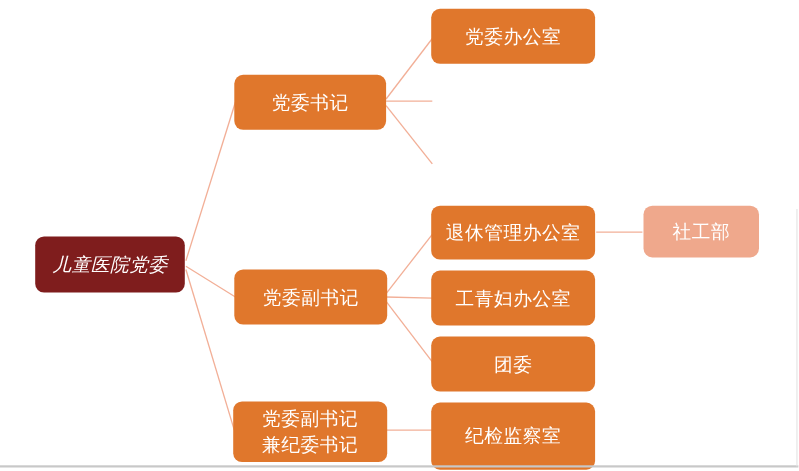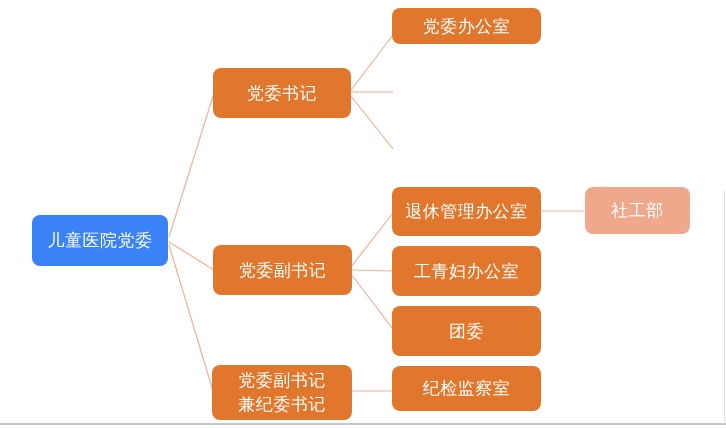--- a/index.html
+++ b/index.html
@@ -25,21 +25,21 @@
     color: #ffffff;
     display: flex;
     align-items: center;
     justify-content: center;
     text-align: center;
     font-size: 17px;
     letter-spacing: 0.5px;
     box-sizing: border-box;
     padding: 2px 4px;
   }
-  .node.dark   { background: #3b82f6; }
+  .node.dark   { background: #7f1d1d; font-style: italic; }
   .node.bright { background: #E0772C; }
   .node.light  { background: #EFA88C; }
   .two-line    { white-space: pre-line; line-height: 1.4; }
   .edge-bottom {
     position: absolute;
     left: 0; top: 423px;
     width: 726px; height: 2px;
     background: #C8C8C8;
   }
   .edge-right {
@@ -75,29 +75,29 @@
 
   <div class="node dark" style="left:32px; top:215px; width:136px; height:51px;">儿童医院党委</div>
 
   <div class="node bright" style="left:213px; top:68px; width:138px; height:50px;">党委书记</div>
 
   <div class="node bright" style="left:213px; top:245px; width:139px; height:50px;">党委副书记</div>
 
   <div class="node bright two-line" style="left:212px; top:365px; width:140px; height:55px;">党委副书记
 兼纪委书记</div>
 
-  <div class="node bright" style="left:392px; top:8px; width:149px; height:36px;">党委办公室</div>
+  <div class="node bright" style="left:392px; top:8px; width:149px; height:50px;">党委办公室</div>
 
 
 
   <div class="node bright" style="left:392px; top:187px; width:149px; height:49px;">退休管理办公室</div>
 
   <div class="node bright" style="left:392px; top:306px; width:149px; height:50px;">团委</div>
 
   <div class="node bright" style="left:392px; top:246px; width:149px; height:50px;">工青妇办公室</div>
 
-  <div class="node bright" style="left:392px; top:366px; width:149px; height:45px;">纪检监察室</div>
+  <div class="node bright" style="left:392px; top:366px; width:149px; height:61px;">纪检监察室</div>
 
   <div class="node light" style="left:585px; top:187px; width:105px; height:47px;text-align:right;">社工部</div>
 
   <div class="edge-bottom"></div>
   <div class="edge-right"></div>
 </div>
 
 </body></html>

